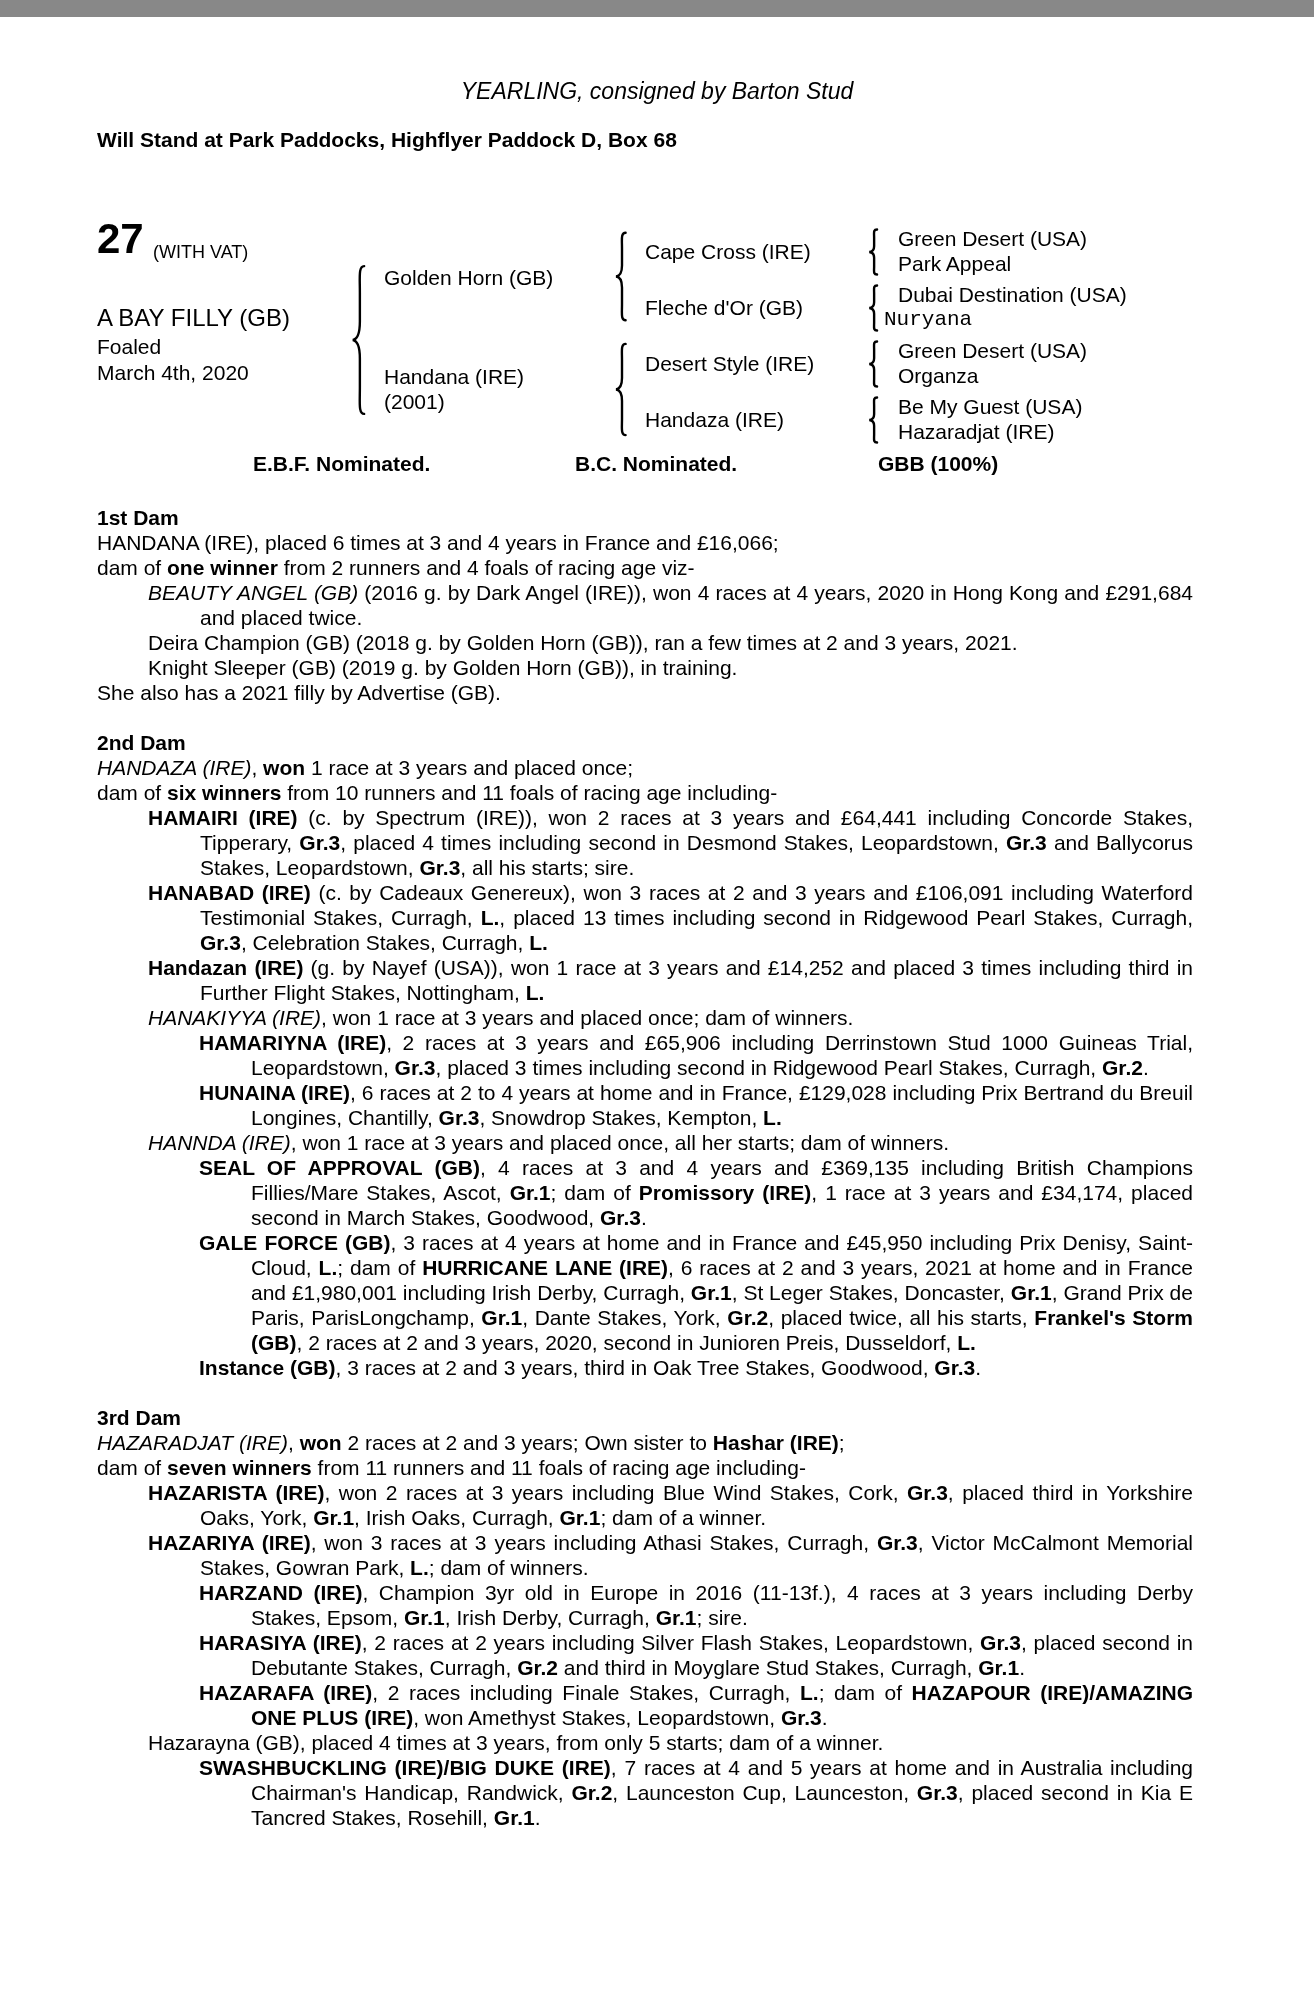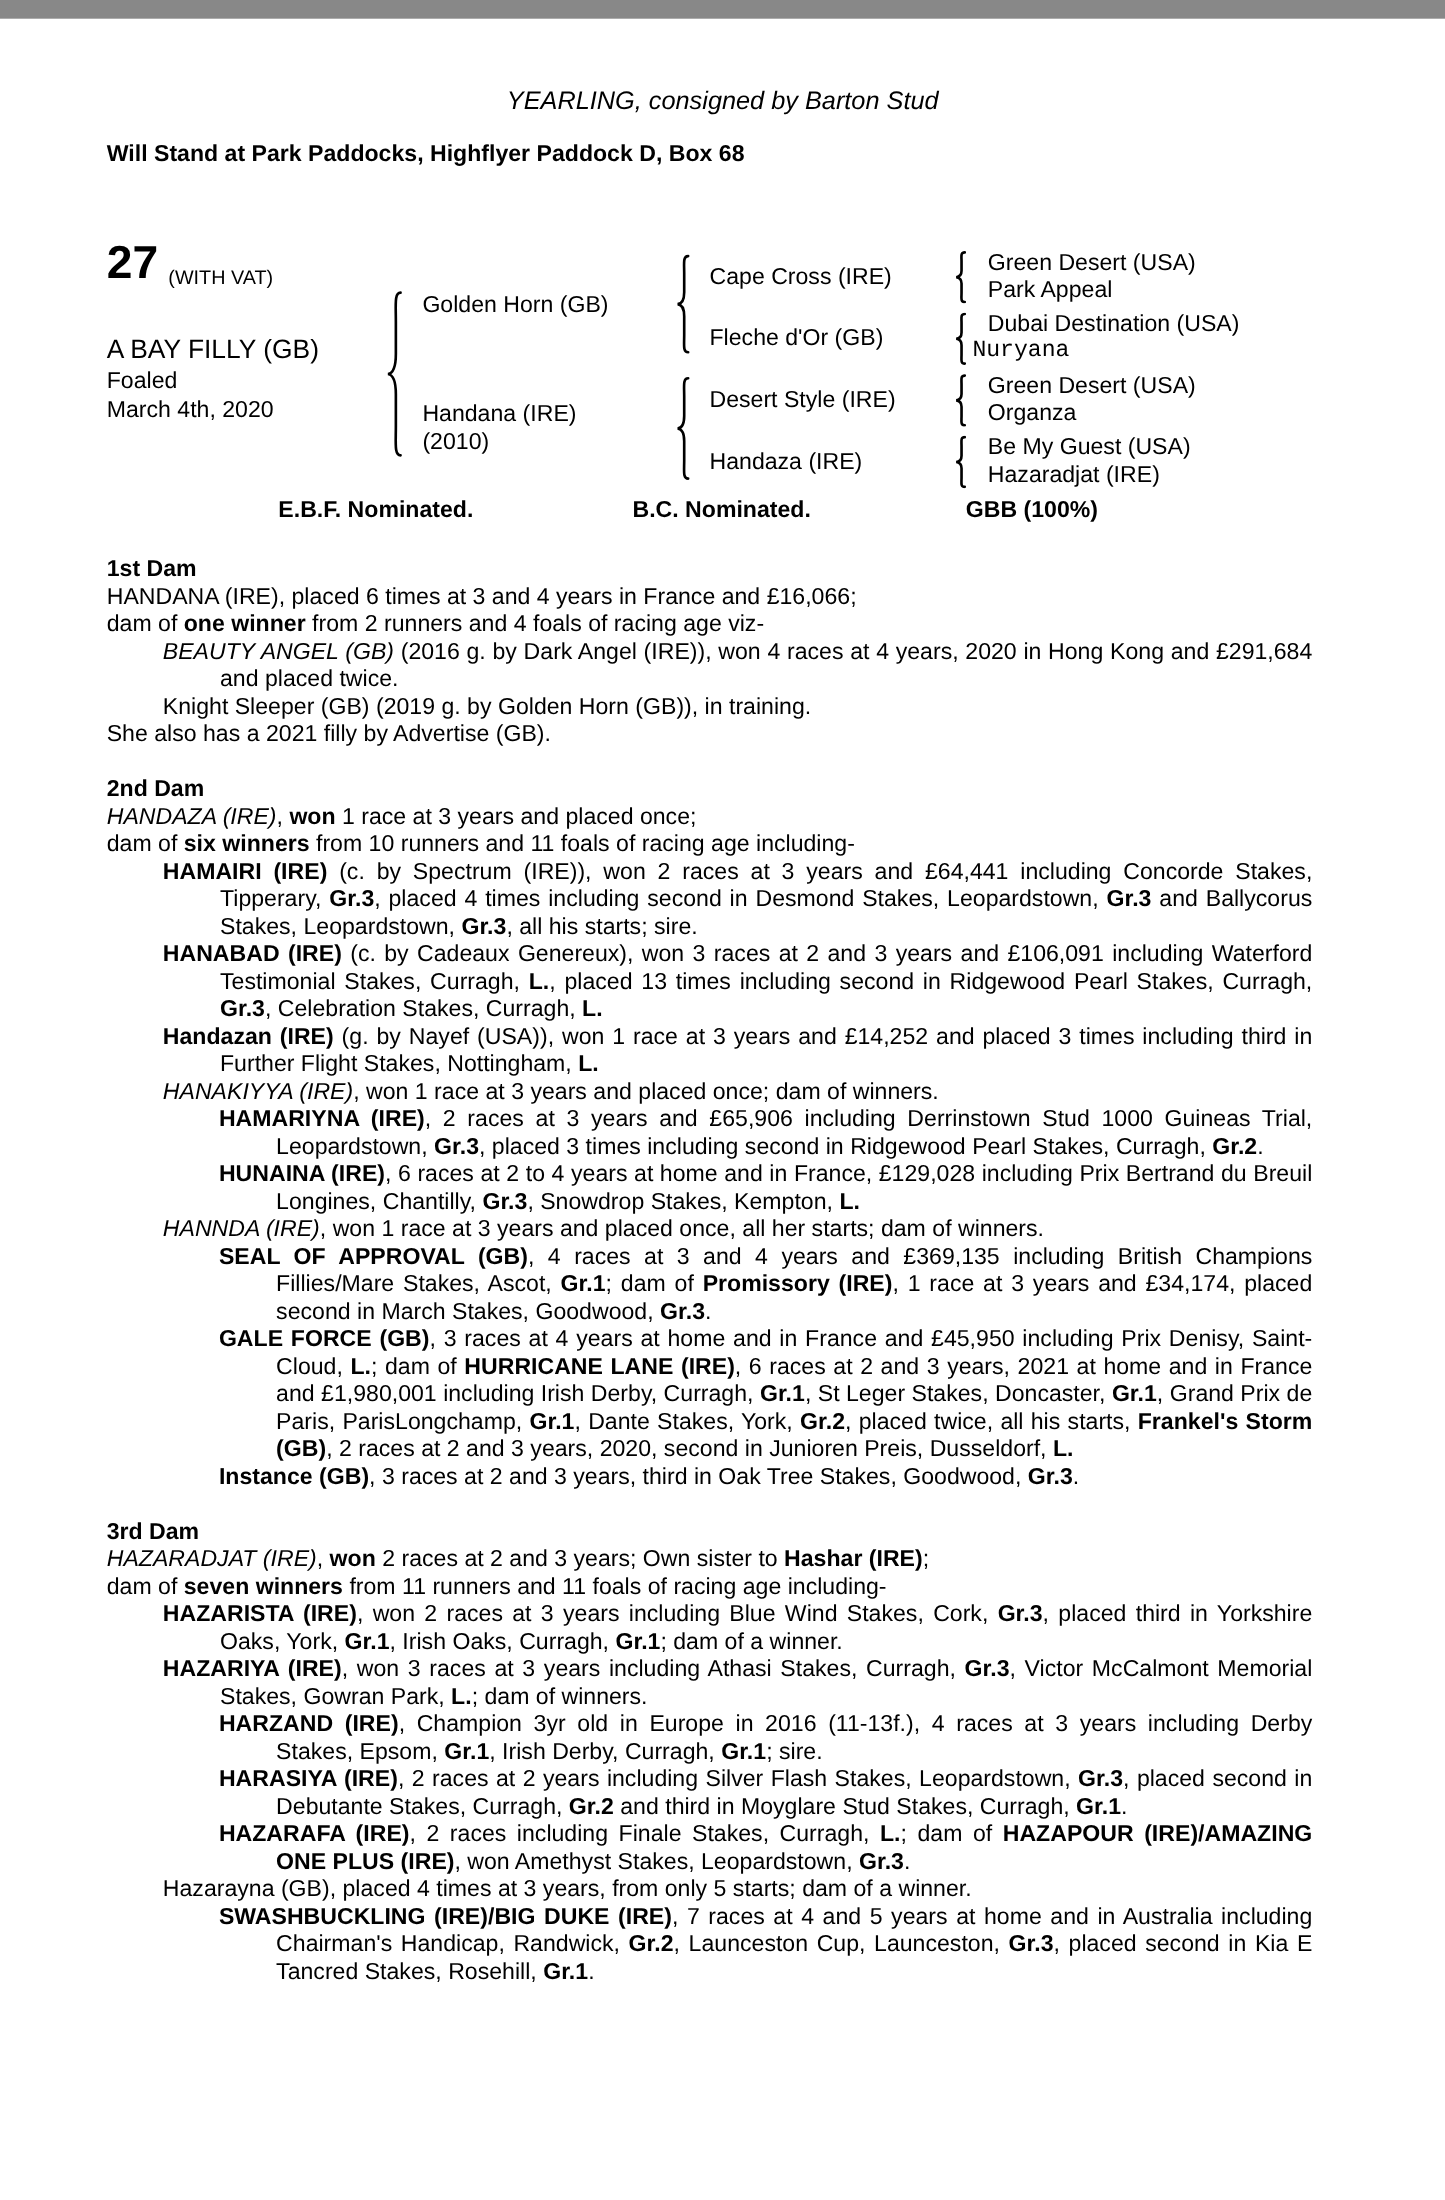--- a/index.html
+++ b/index.html
@@ -113,21 +113,21 @@
       </svg>
     </div>
     <div class="brace brace-s4">
       <svg viewBox="0 0 20 100" preserveAspectRatio="none" aria-hidden="true">
         <path d="M17 3 C11 3 12.5 10 12.5 20 L12.5 38 C12.5 46 10 49.5 5 50 C10 50.5 12.5 54 12.5 62 L12.5 80 C12.5 90 11 97 17 97" fill="none" stroke="#000" stroke-width="2.4" vector-effect="non-scaling-stroke" stroke-linecap="round"></path>
       </svg>
     </div>
 
     <div class="abs ped sire-name">Golden Horn (GB)</div>
     <div class="abs ped dam-name">Handana (IRE)</div>
-    <div class="abs ped dam-year">(2010)</div>
+    <div class="abs ped dam-year">(2001)</div>
 
     <div class="abs ped gp1">Cape Cross (IRE)</div>
     <div class="abs ped gp2">Fleche d'Or (GB)</div>
     <div class="abs ped gp3">Desert Style (IRE)</div>
     <div class="abs ped gp4">Handaza (IRE)</div>
 
     <div class="abs ped gg1a">Green Desert (USA)</div>
     <div class="abs ped gg1b">Park Appeal</div>
     <div class="abs ped gg2a">Dubai Destination (USA)</div>
     <div class="abs ped gg2b">Nuryana</div>
@@ -143,20 +143,21 @@
     <span class="nom-gbb">GBB (100%)</span>
   </div>
 
   <div class="details">
     <div class="dam-section">
       <p class="dam-heading">1st Dam</p>
       <div>
           <p><span>HANDANA (IRE), placed 6 times at 3 and 4 years in France and £16,066;</span></p>
           <p><span>dam of </span><span class="s-b">one winner</span><span> from 2 runners and 4 foals of racing age viz-</span></p>
           <p class="ind1"><span class="s-i">BEAUTY ANGEL (GB)</span><span> (2016 g. by Dark Angel (IRE)), won 4 races at 4 years, 2020 in Hong Kong and £291,684 and placed twice.</span></p>
+          <p class="ind1"><span>Deira Champion (GB) (2018 g. by Golden Horn (GB)), ran a few times at 2 and 3 years, 2021.</span></p>
           <p class="ind1"><span>Knight Sleeper (GB) (2019 g. by Golden Horn (GB)), in training.</span></p>
           <p><span>She also has a 2021 filly by Advertise (GB).</span></p>
         </div>
     </div>
     <div class="dam-section">
       <p class="dam-heading">2nd Dam</p>
       <div>
           <p><span class="s-i">HANDAZA (IRE)</span><span>, </span><span class="s-b">won</span><span> 1 race at 3 years and placed once;</span></p>
           <p><span>dam of </span><span class="s-b">six winners</span><span> from 10 runners and 11 foals of racing age including-</span></p>
           <p class="ind1"><span class="s-b">HAMAIRI (IRE)</span><span> (c. by Spectrum (IRE)), won 2 races at 3 years and £64,441 including Concorde Stakes, Tipperary, </span><span class="s-b">Gr.3</span><span>, placed 4 times including second in Desmond Stakes, Leopardstown, </span><span class="s-b">Gr.3</span><span> and Ballycorus Stakes, Leopardstown, </span><span class="s-b">Gr.3</span><span>, all his starts; sire.</span></p>

